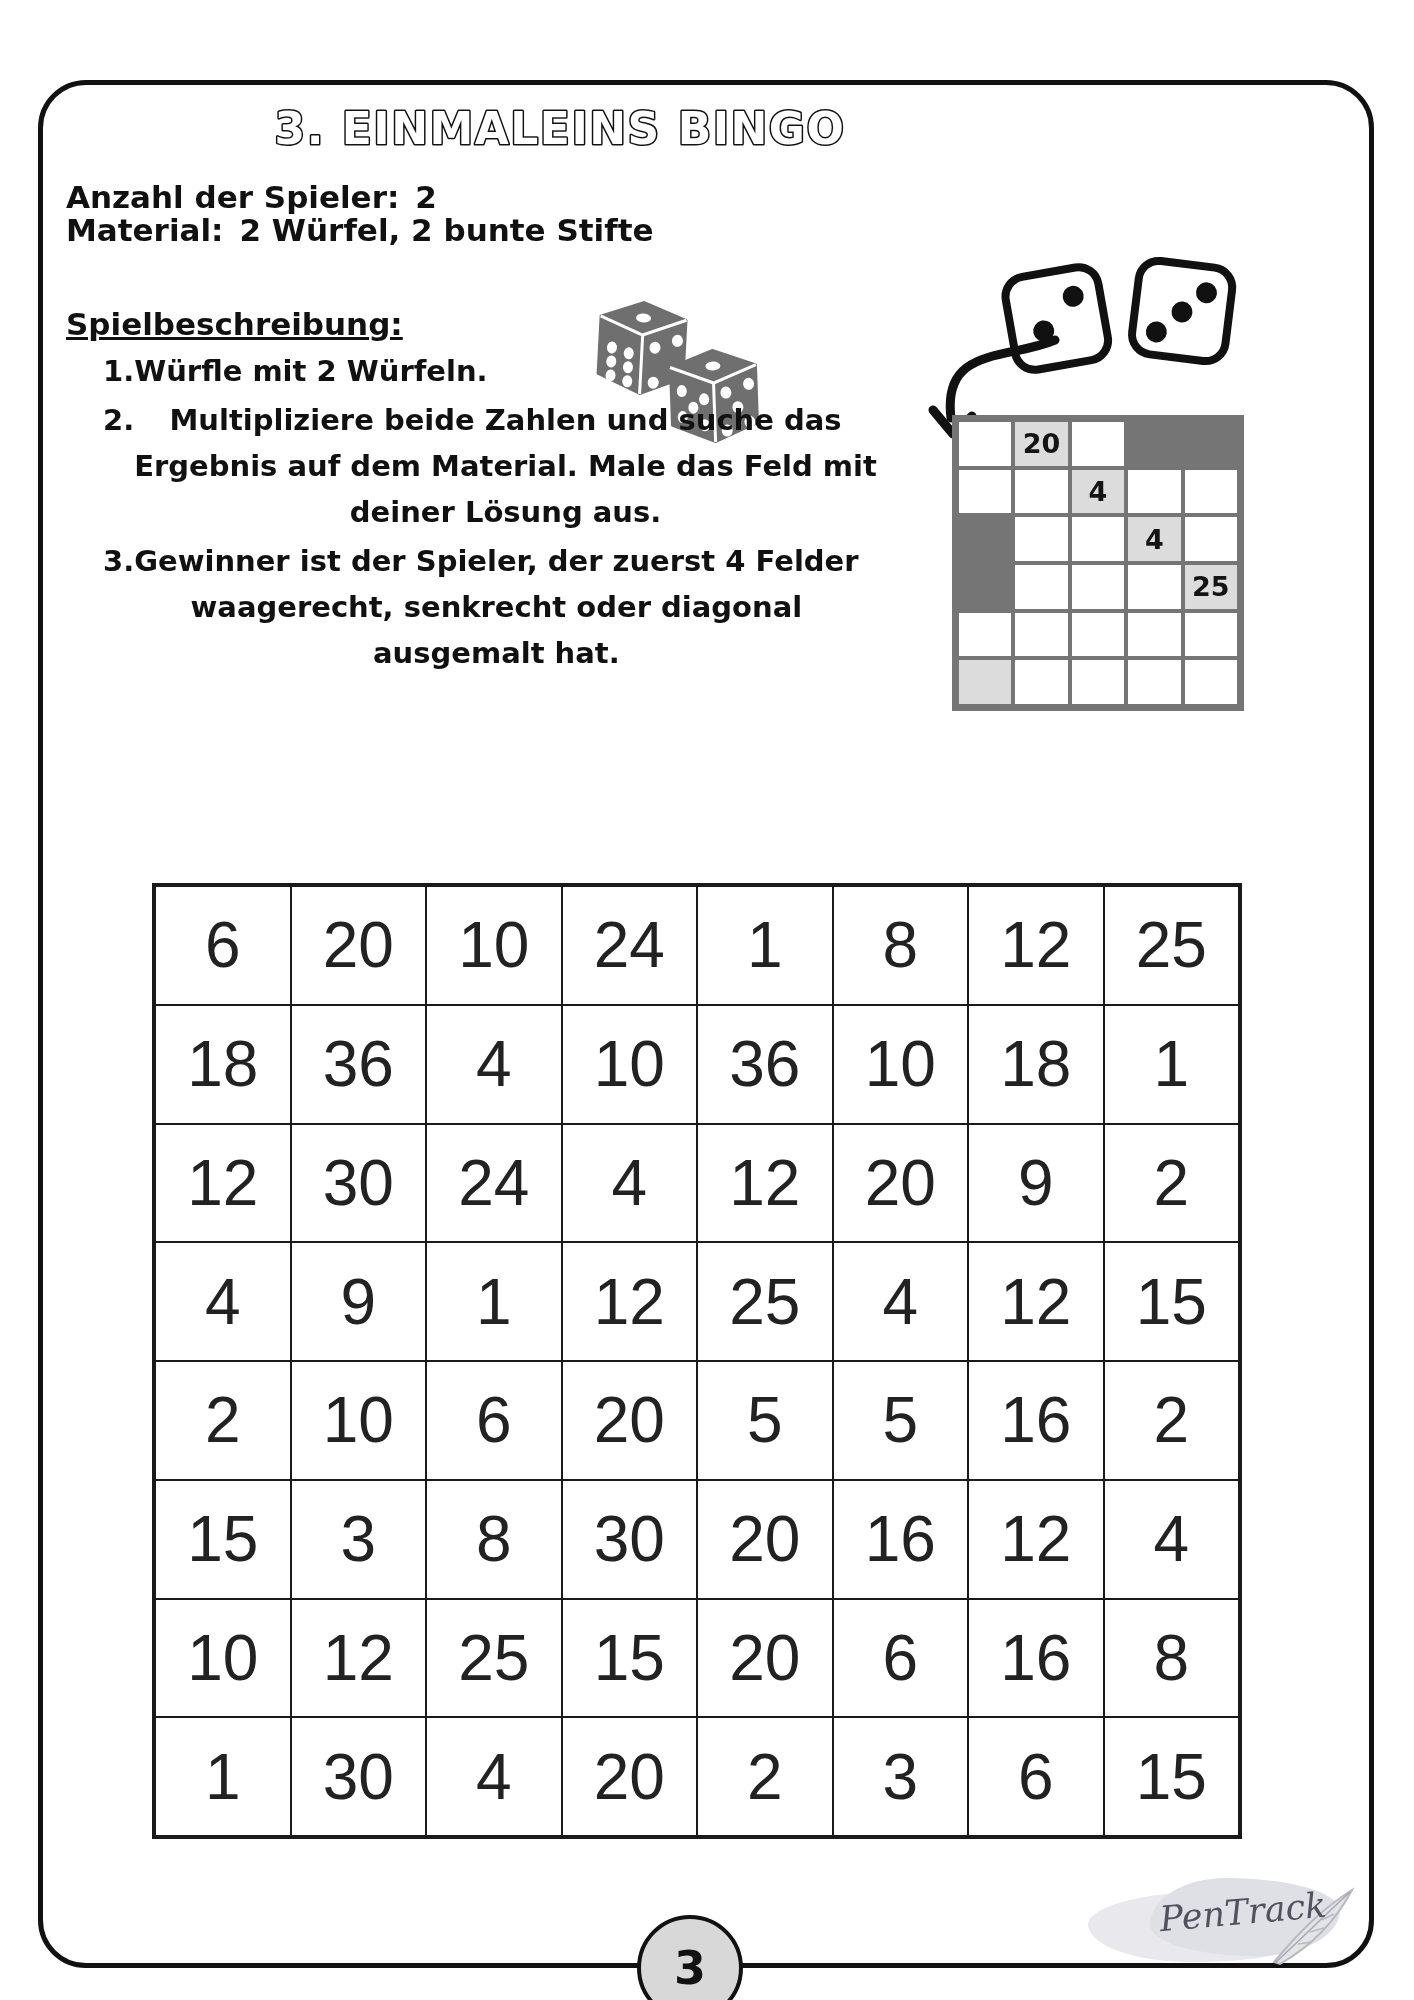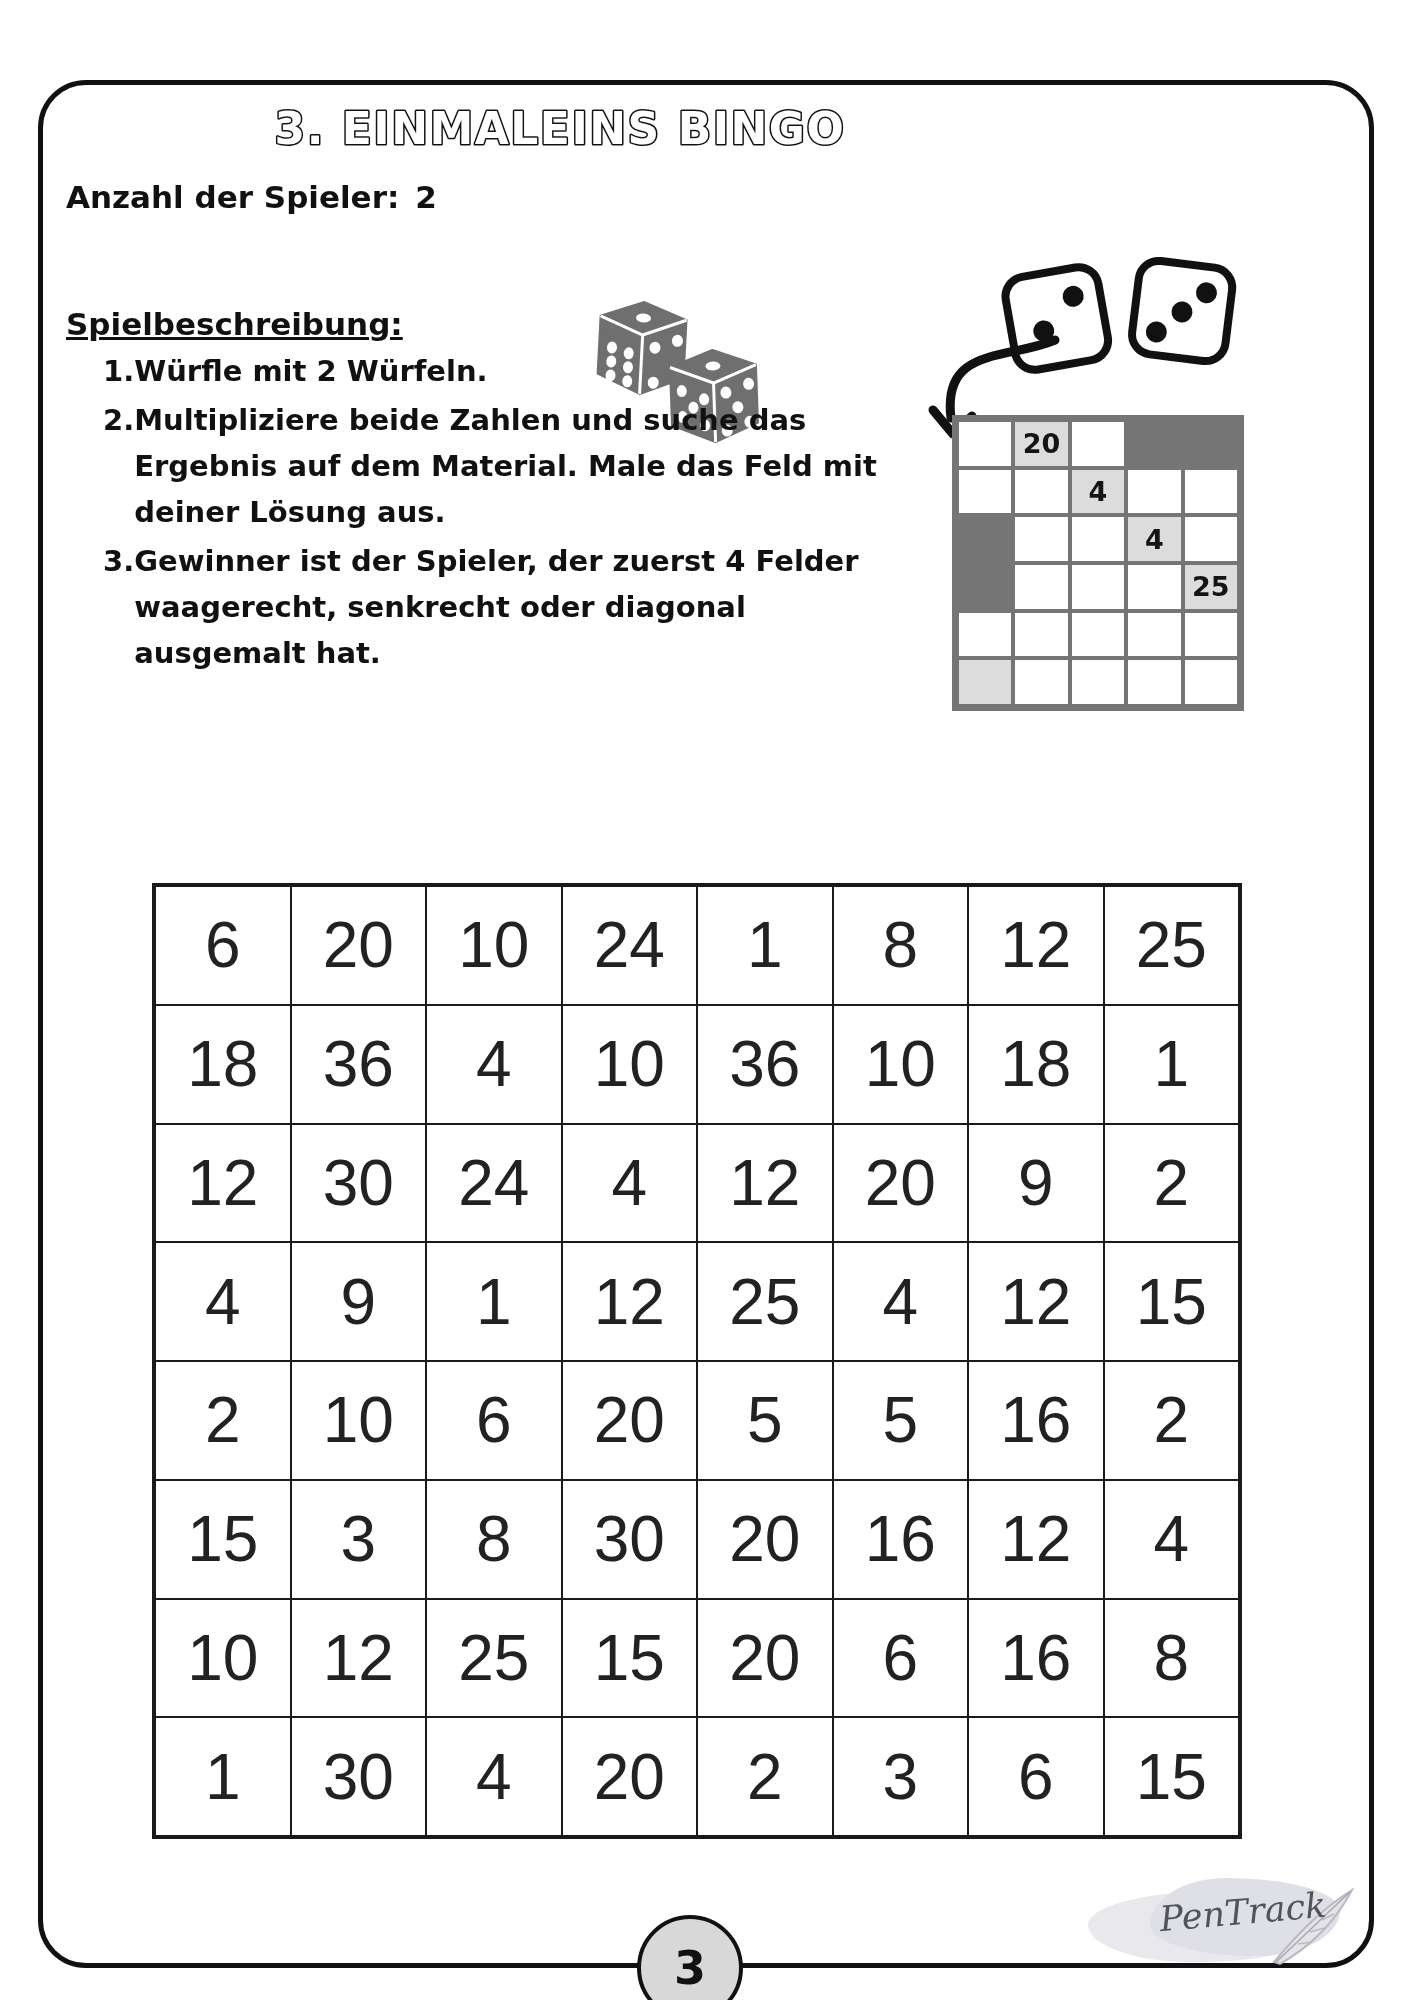--- a/index.html
+++ b/index.html
@@ -12,21 +12,21 @@
   
   .info-line{position:absolute;left:66px;white-space:nowrap;font-weight:bold;
              font-size:31px;line-height:40px;}
   .info-line .val{margin-left:16px;}
 
   
   .desc-heading{position:absolute;left:66px;top:278px;font-size:31px;font-weight:bold;text-decoration:underline;}
   .steps{position:absolute;left:103px;top:320px;}
   .step{display:flex;align-items:flex-start;margin-bottom:3px;}
   .step-num{font-size:29px;font-weight:bold;line-height:46px;}
-  .step-lines{font-size:29px;font-weight:bold;line-height:46px;}
+  .step-lines{font-size:29px;font-weight:bold;line-height:46px;text-align:center;}
   .step-lines div{white-space:nowrap;}
 
   
   .ex-grid{position:absolute;left:952px;top:387px;width:292px;height:296px;
            display:grid;grid-template-columns:repeat(5,1fr);grid-template-rows:repeat(6,1fr);
            border:5px solid #757575;box-sizing:border-box;background:#fff;}
   .ex-cell{border:2.5px solid #757575;box-sizing:border-box;display:flex;
            align-items:center;justify-content:center;font-size:27px;font-weight:bold;color:#141414;}
   .ex-cell.white{background:#ffffff;}
   .ex-cell.light{background:#dcdcdc;}
@@ -61,20 +61,23 @@
 
 <div class="page">
   <div class="frame"></div>
 
   <svg class="abs" style="left:260px;top:70px" width="600" height="64" viewBox="0 0 600 64">
     <text x="300" y="46" text-anchor="middle" font-family="DejaVu Sans, sans-serif" font-size="44" font-weight="bold" letter-spacing="1.5" fill="#ffffff" stroke="#111111" stroke-width="3" paint-order="stroke" stroke-linejoin="round">3. EINMALEINS BINGO</text>
   </svg>
 
   <div class="info-line" style="top:149px">
     <span>Anzahl der Spieler:</span><span class="val">2</span>
+  </div>
+  <div class="info-line" style="top:182px">
+    <span>Material:</span><span class="val">2 Würfel, 2 bunte Stifte</span>
   </div>
 
   <svg class="abs" style="left:582px;top:270px" width="195" height="148" viewBox="0 0 195 148">
     <g transform="translate(10,4) rotate(3 50 46)">
       <path d="M50,0 L93,16 L93,74 L50,92 L7,74 L7,16 Z" fill="#6f6f6f" stroke="#6f6f6f" stroke-width="2" stroke-linejoin="round"></path>
       <path d="M7,16 L50,33 L93,16 M50,33 L50,92" fill="none" stroke="#ffffff" stroke-width="3" stroke-linejoin="round"></path>
       <ellipse cx="50" cy="16" rx="7.5" ry="4.5" fill="#fff"></ellipse>
       <ellipse cx="20" cy="47" rx="5" ry="6" fill="#fff"></ellipse>
         <ellipse cx="20" cy="61" rx="5" ry="6" fill="#fff"></ellipse>
         <ellipse cx="20" cy="75" rx="5" ry="6" fill="#fff"></ellipse>

